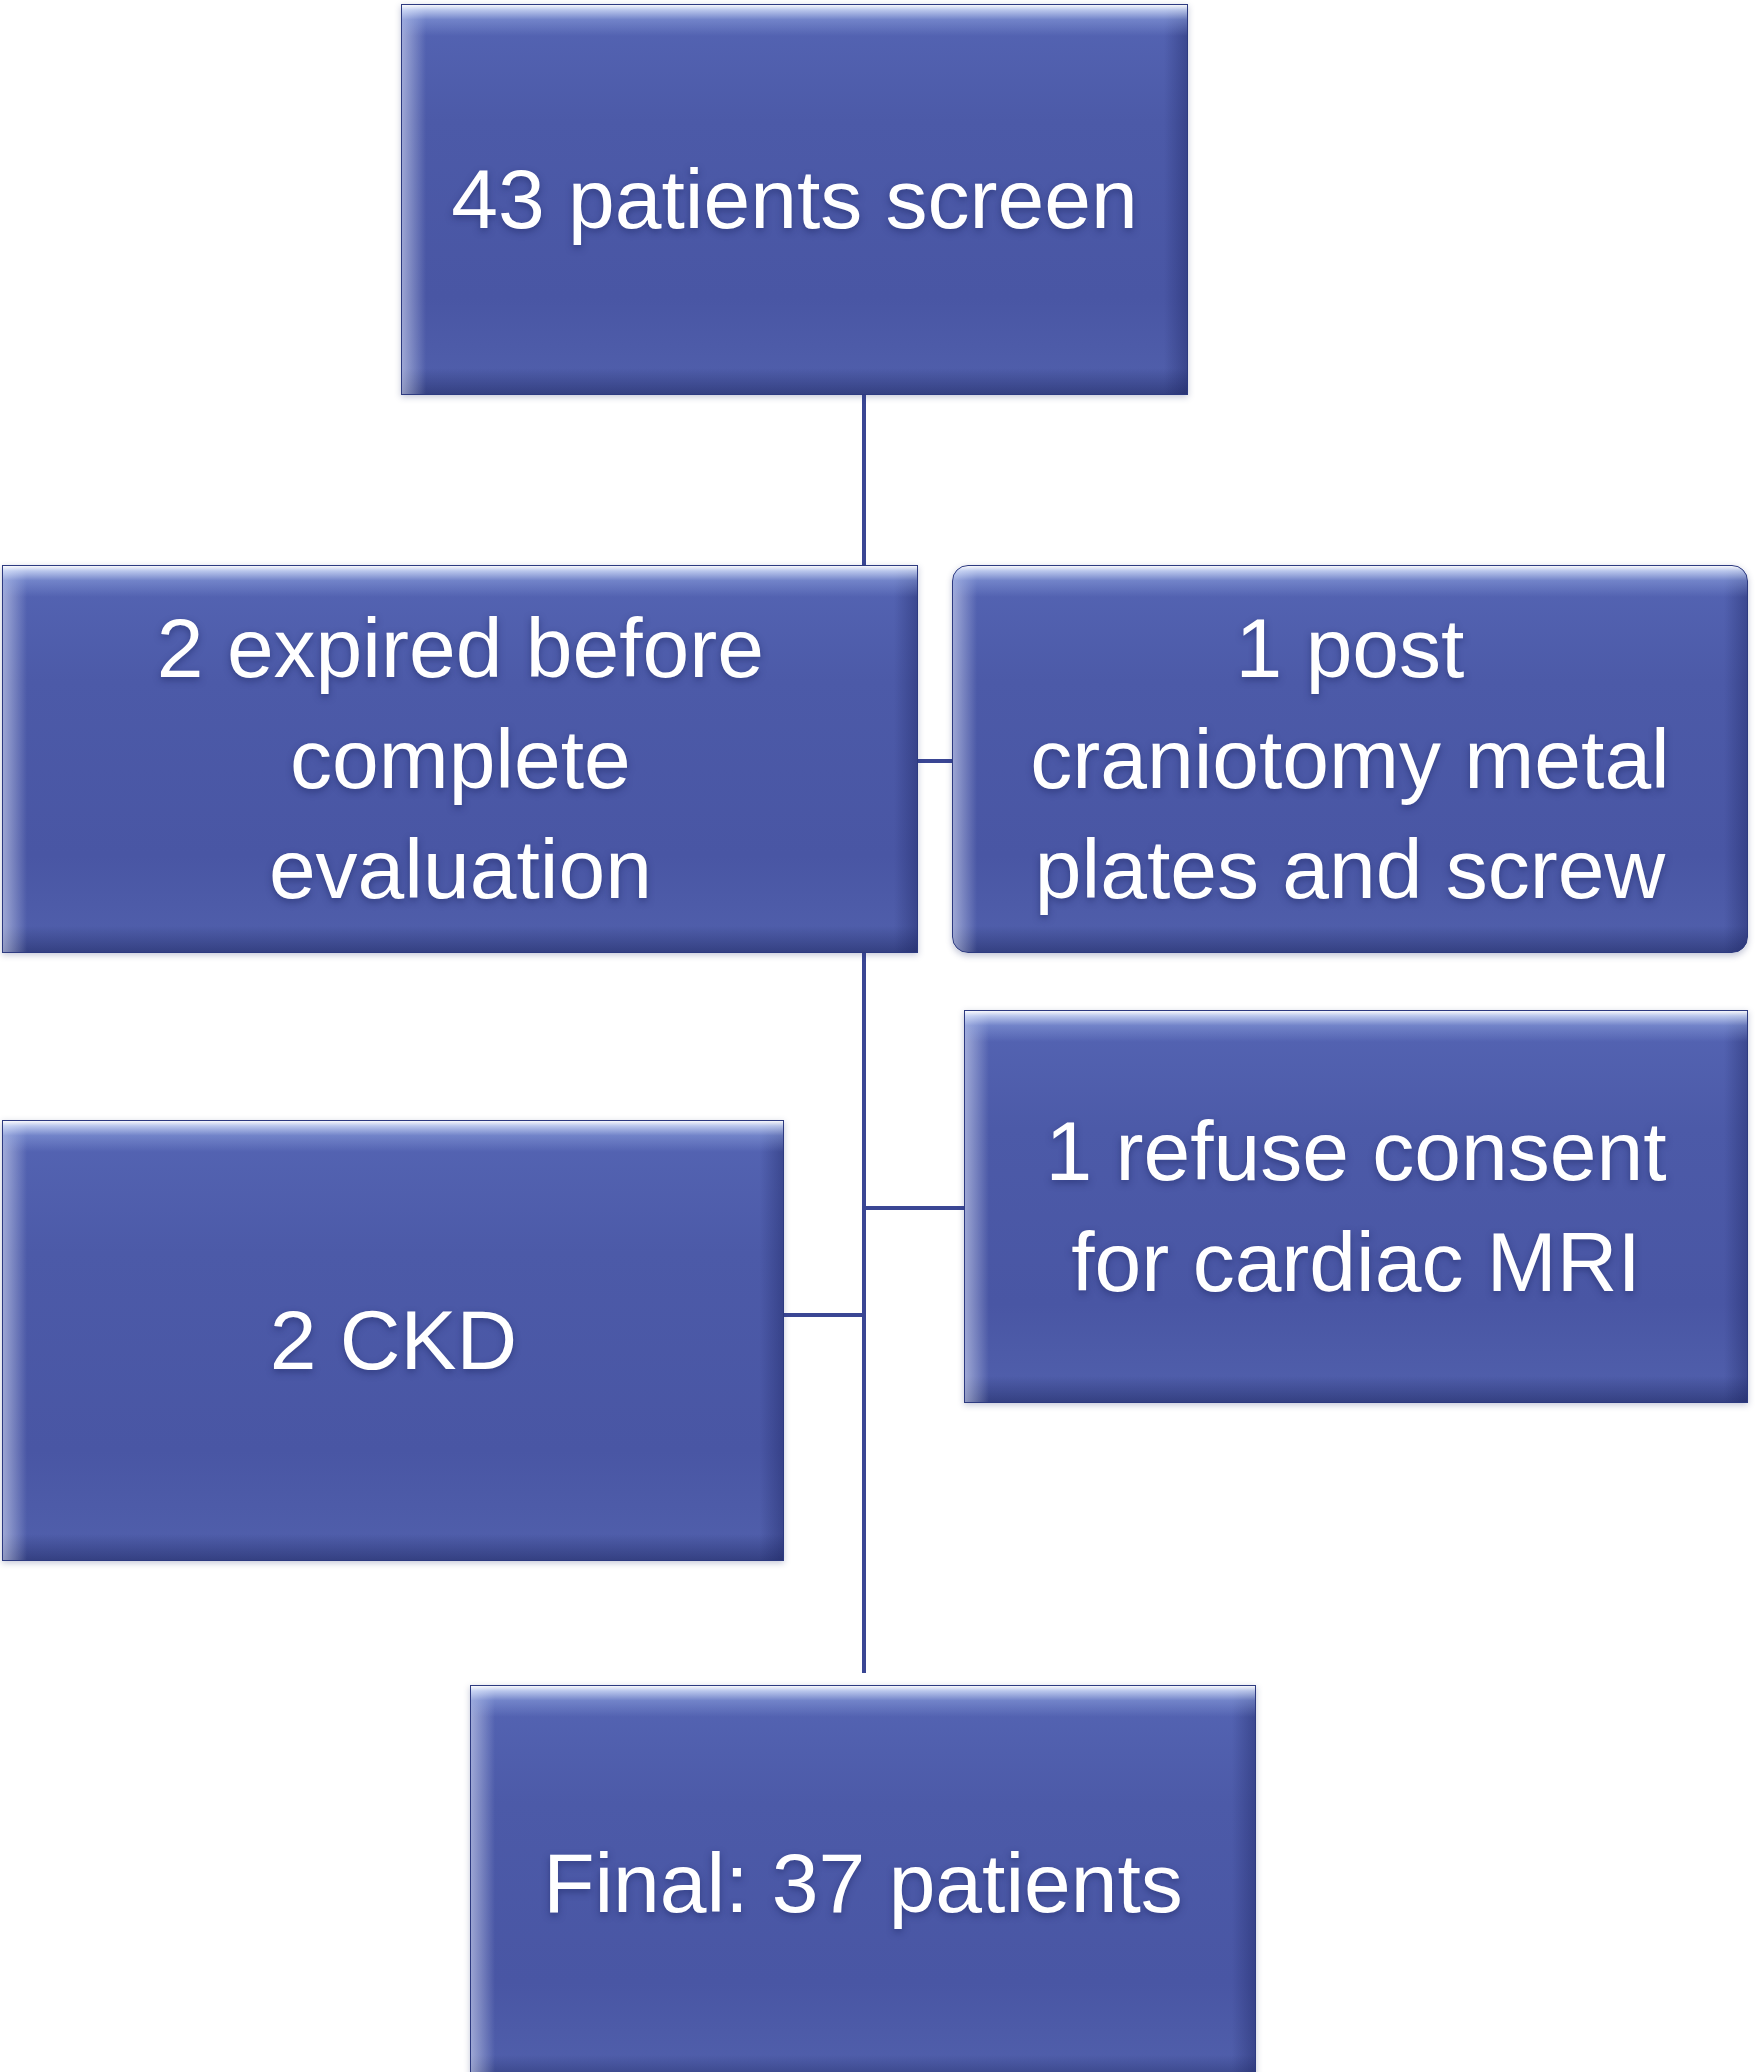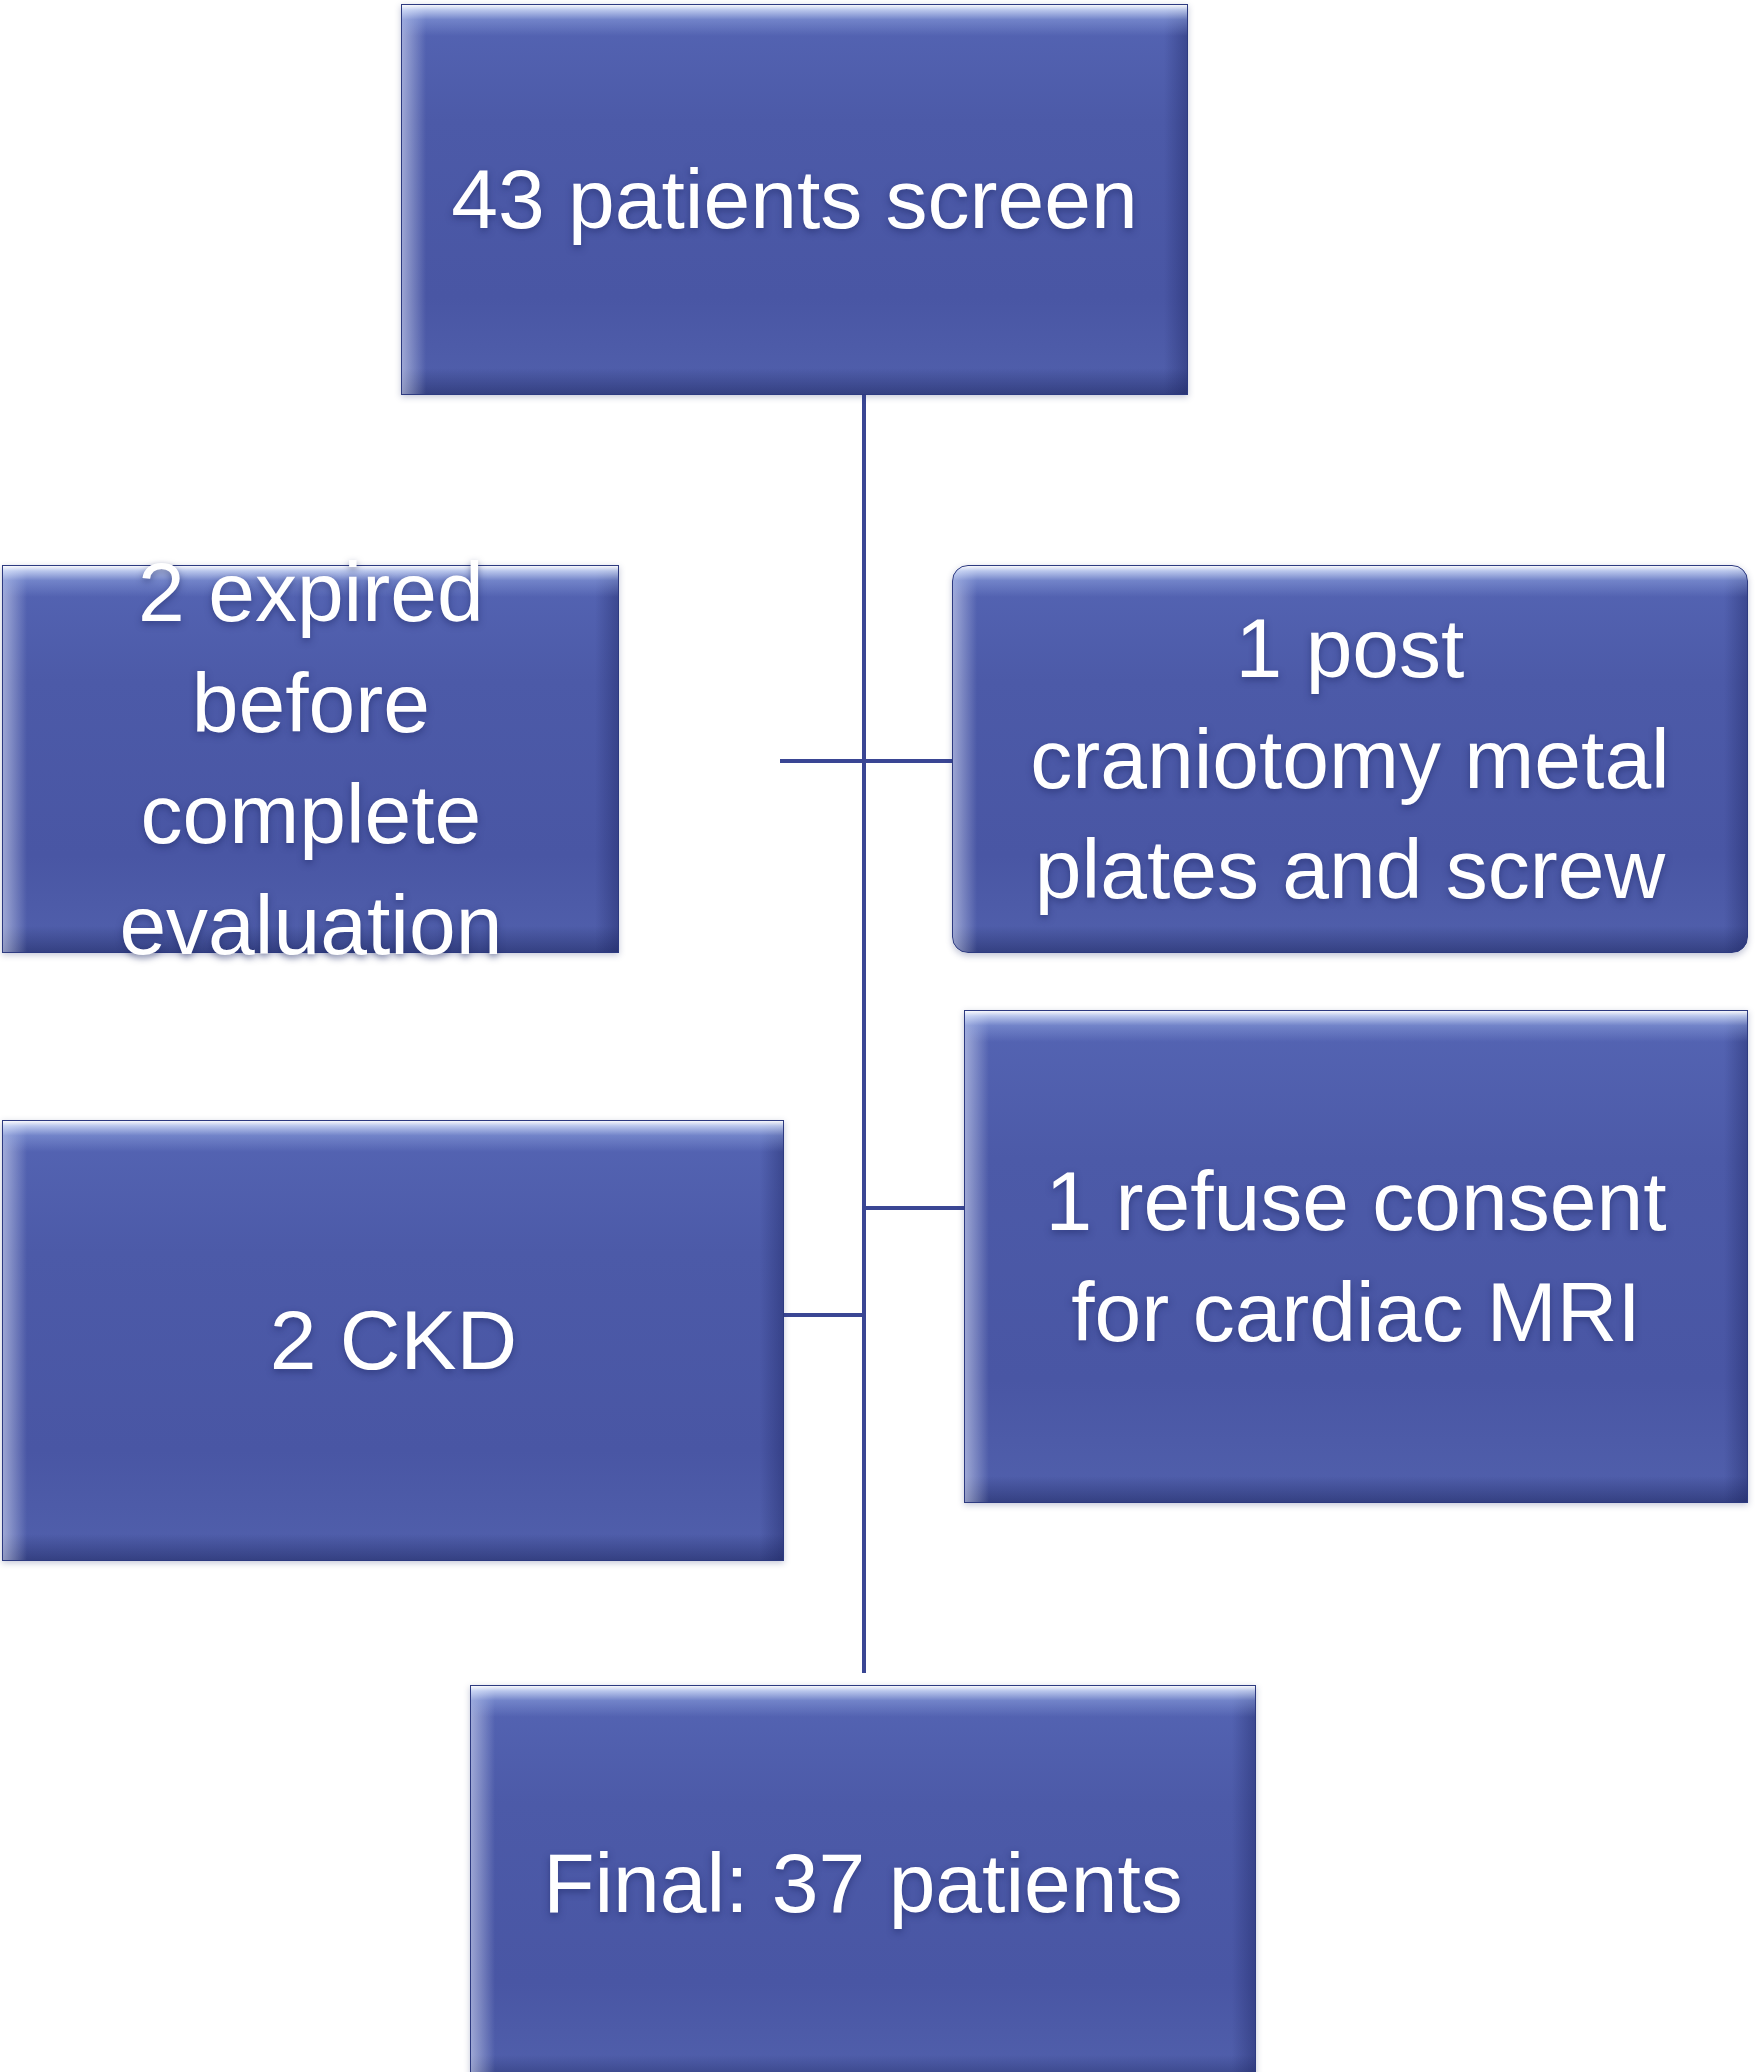--- a/index.html
+++ b/index.html
@@ -41,23 +41,23 @@
       linear-gradient(0deg,   rgba(18,26,80,.45) 0px,  rgba(18,26,80,0) 26px),
       linear-gradient(180deg, #5565b4 0%, #4c5aa8 30%, #4956a4 75%, #5160ac 100%);
     box-shadow:0 2.4px 6.5px rgba(40,50,110,.28);
     text-shadow:0 3.2px 7.3px rgba(25,35,95,.50);
   }
   .node .label{
     white-space:pre-line;
     padding:0 9.7px;
   }
   .n-screen     {left:401px;  top:4px;    width:787px; height:391px;}
-  .n-expired    {left:2.4px;    top:565px;  width:617px;  height:388px;}
+  .n-expired    {left:2.4px;    top:565px;  width:916px;  height:388px;}
   .n-craniotomy {left:952px; top:565px;  width:796px;  height:388px;border-radius:16px;}
-  .n-refuse     {left:964px; top:1010px; width:784px;  height:493px;}
+  .n-refuse     {left:964px; top:1010px; width:784px;  height:393px;}
   .n-ckd        {left:2.4px;    top:1120px; width:782px;  height:441px;}
   .n-final      {left:470px;  top:1673px; width:786px;  height:397px;margin-top:12px;}
 </style>
 </head>
 <body>
 
 <div class="stage">
 
   <div class="line v-main"></div>
   <div class="line h-top"></div>

